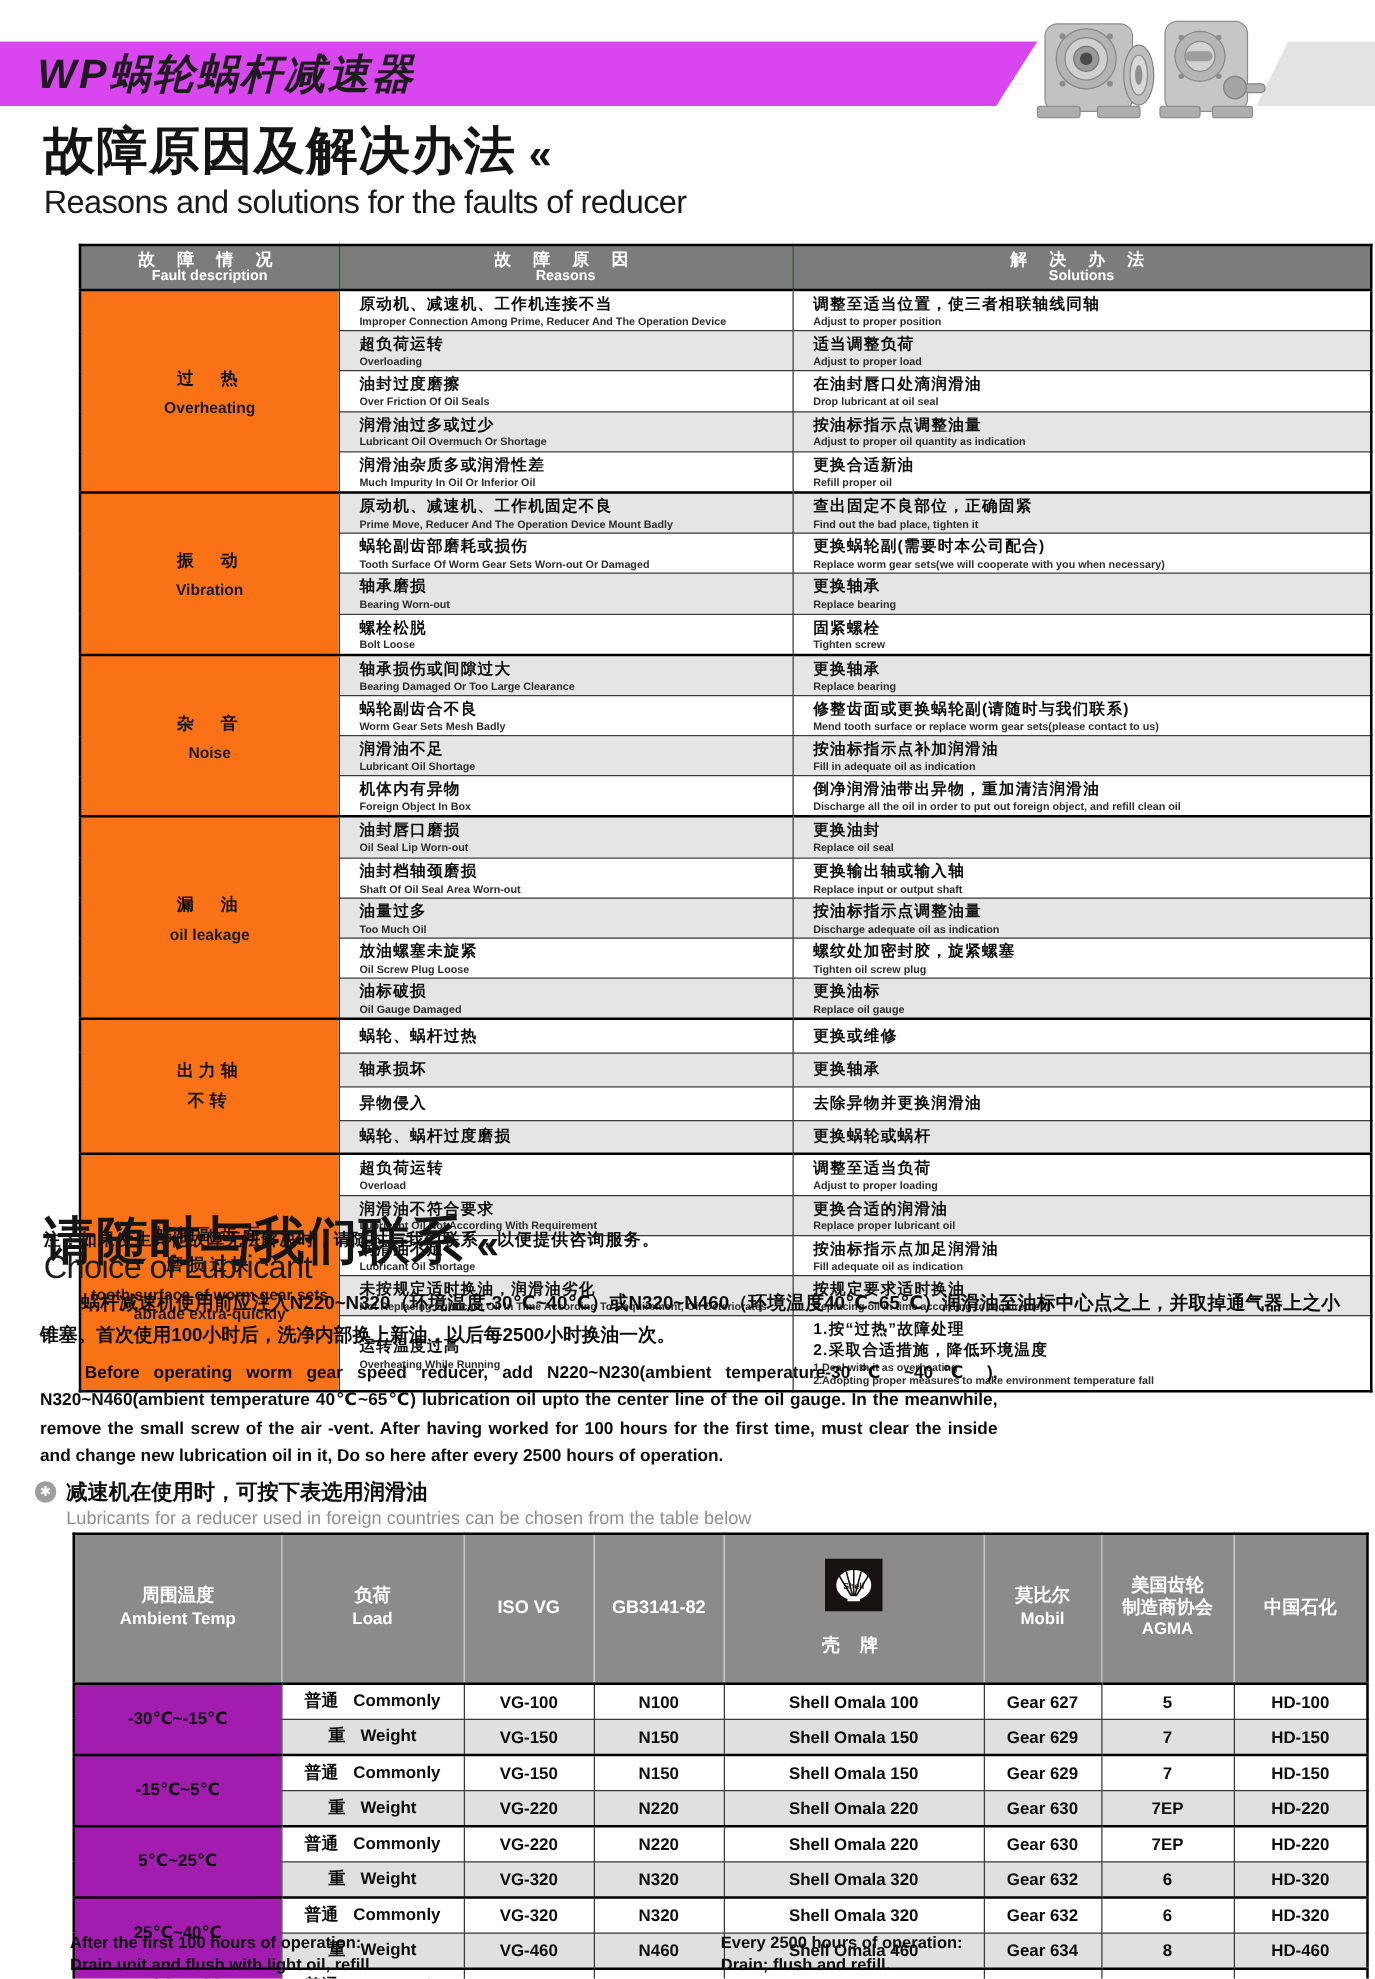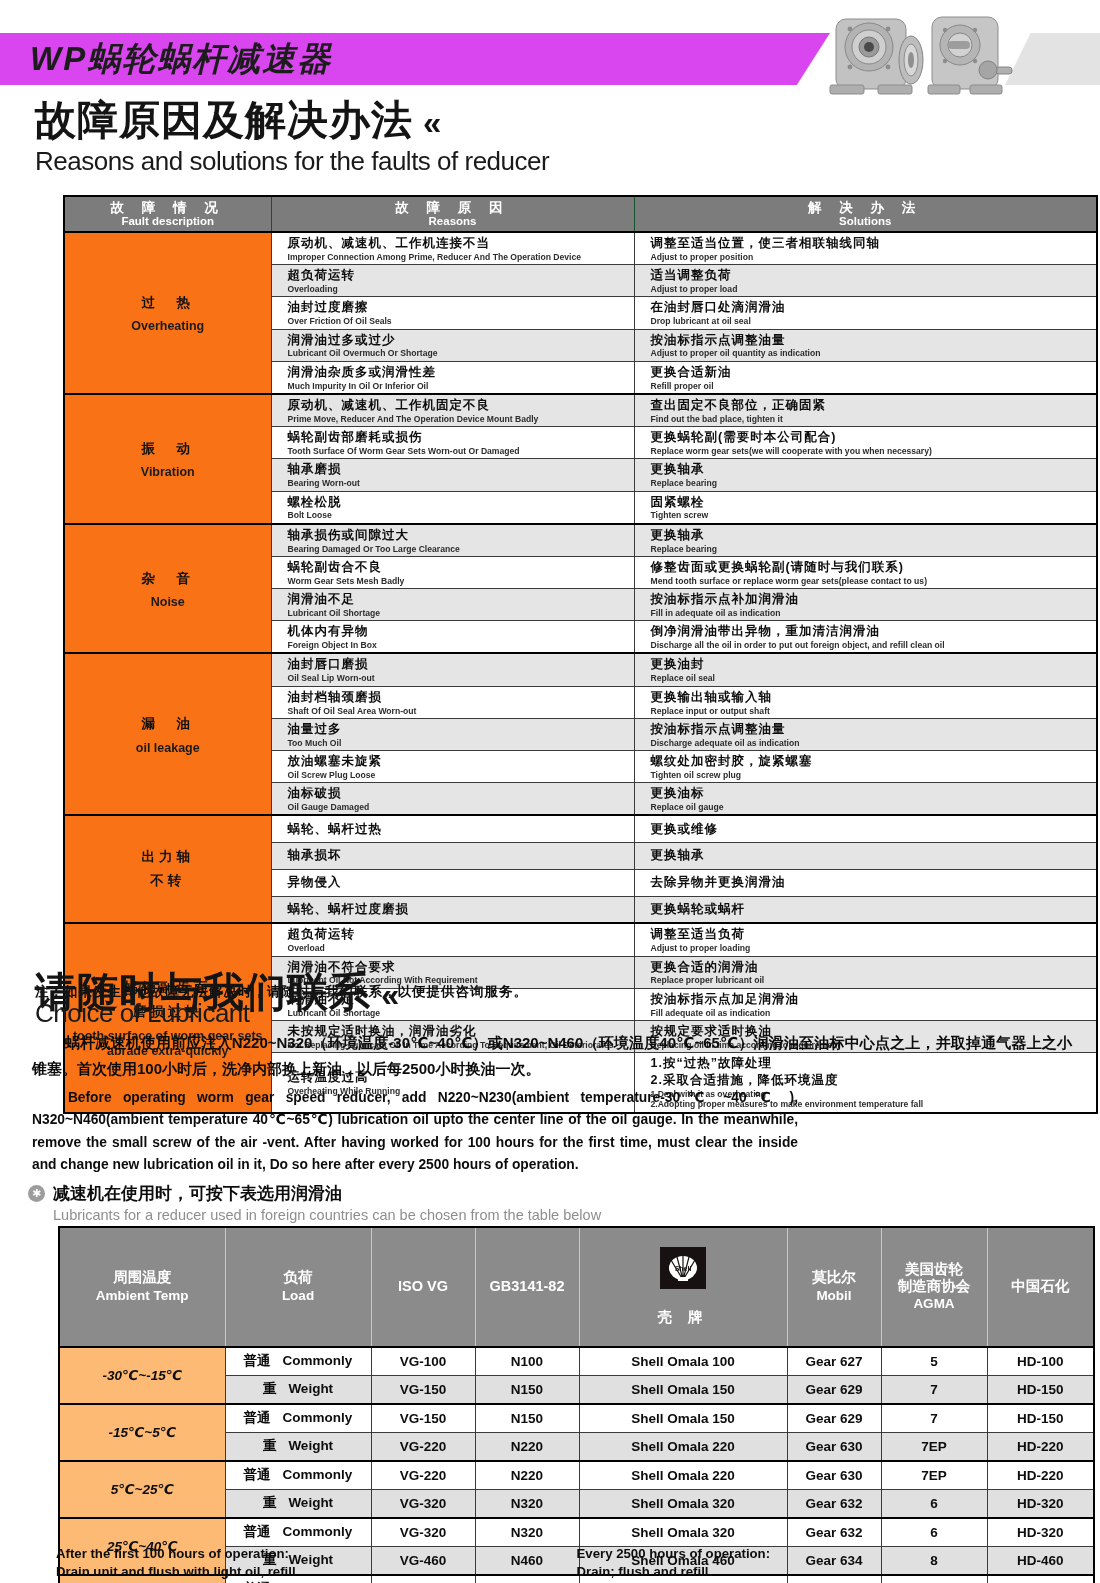--- a/index.html
+++ b/index.html
@@ -62,21 +62,21 @@
   
   .t2{left:30px;top:1226px;width:1037px;border:2px solid #000;}
   .t2 th{background:#8b8b8b;color:#fff;border-left:1px solid #c9c9c9;height:56px;
          font-size:14.5px;font-weight:bold;vertical-align:middle;padding:2px;line-height:1.2;white-space:pre-line;}
   .t2 th:first-child{border-left:none;}
   .t2 th .en{font-size:13.5px;font-weight:bold;}
   .t2 td{border:1px solid #3a3a3a;text-align:center;font-size:13.5px;font-weight:bold;color:#0d0d0d;
          height:25px;padding:1px 2px;background:#fff;}
   .t2 tr.gstart td{border-top:2px solid #000;}
   .t2 tr.stripe td{background:#e0e0e0;}
-  .t2 td.temp-cell{background:#fdba74;font-style:italic;}
+  .t2 td.temp-cell{background:#a21caf;}
   .load-zh{font-weight:bold;margin-right:12px;}
   .shell-box{width:46px;height:42px;background:#171111;margin:0 auto;display:flex;align-items:center;justify-content:center;}
   .shell-cn{font-size:14.5px;font-weight:bold;letter-spacing:6px;margin-top:2px;}
 
   
   .footer{left:30px;top:1545px;width:1040px;display:flex;}
   .fcol{font-size:13.2px;font-weight:bold;color:#0d0d0d;line-height:1.35;padding-left:26px;}
   .fcol.right{margin-left:255px;}
 </style>
 </head>

